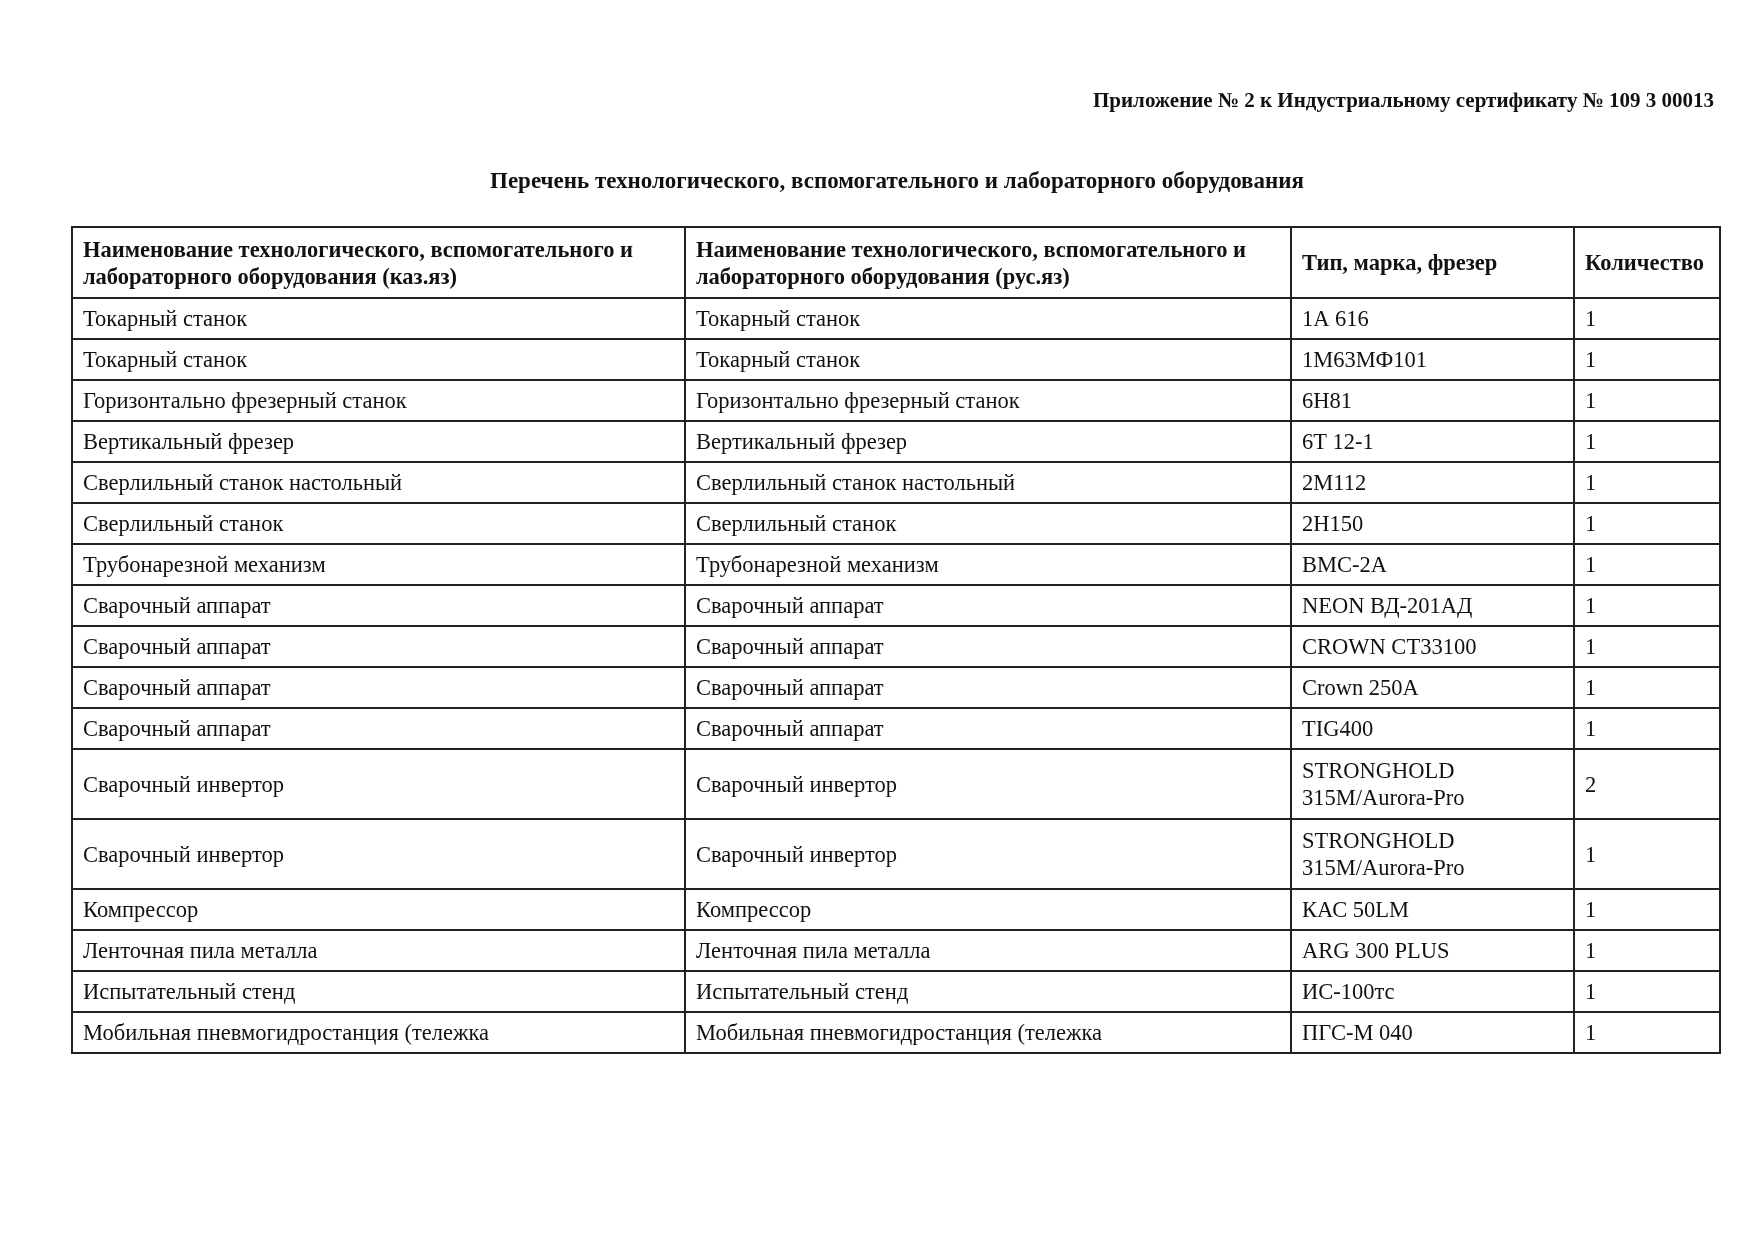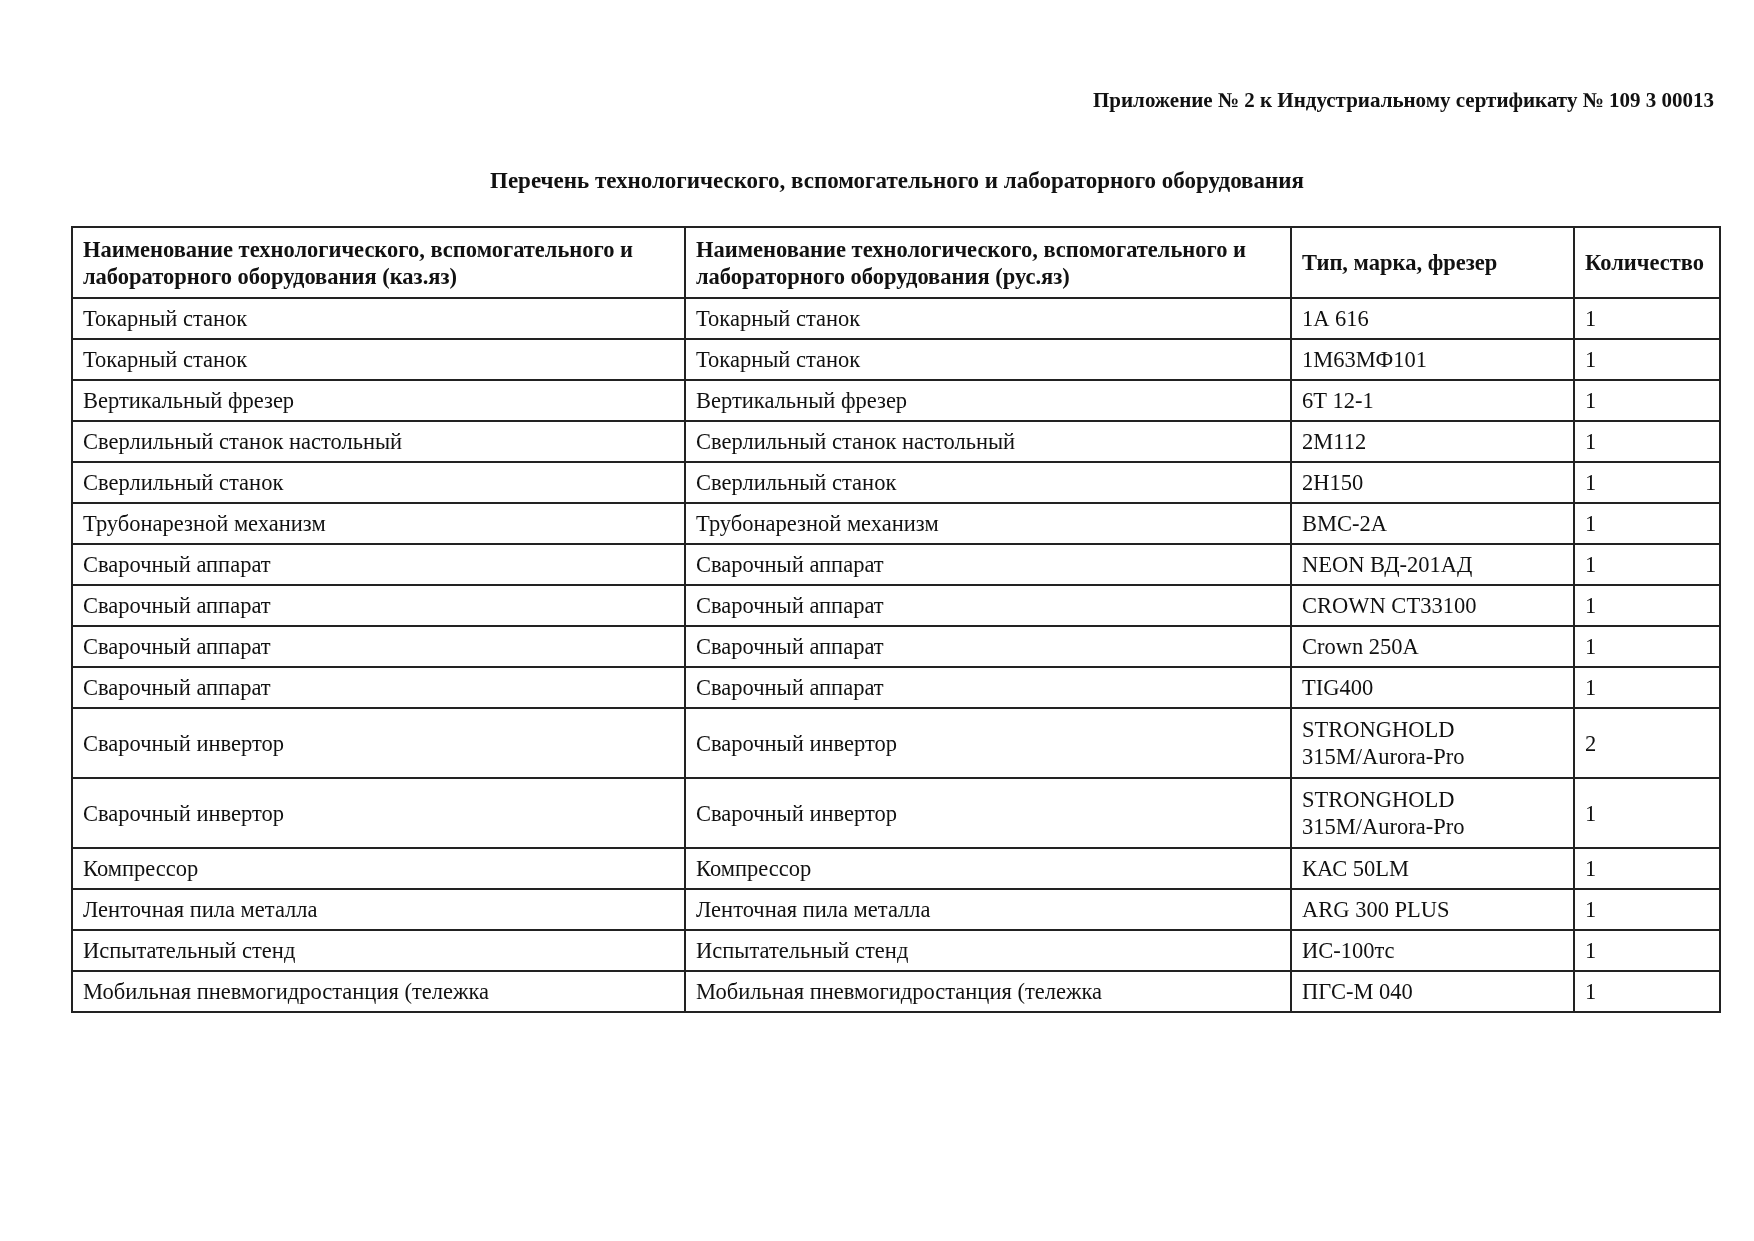--- a/index.html
+++ b/index.html
@@ -58,20 +58,26 @@
       <tr>
         <td>Токарный станок</td>
         <td>Токарный станок</td>
         <td>1А 616</td>
         <td>1</td>
       </tr>
       <tr>
         <td>Токарный станок</td>
         <td>Токарный станок</td>
         <td>1М63МФ101</td>
+        <td>1</td>
+      </tr>
+      <tr>
+        <td>Горизонтально фрезерный станок</td>
+        <td>Горизонтально фрезерный станок</td>
+        <td>6Н81</td>
         <td>1</td>
       </tr>
       <tr>
         <td>Вертикальный фрезер</td>
         <td>Вертикальный фрезер</td>
         <td>6Т 12-1</td>
         <td>1</td>
       </tr>
       <tr>
         <td>Сверлильный станок настольный</td>

